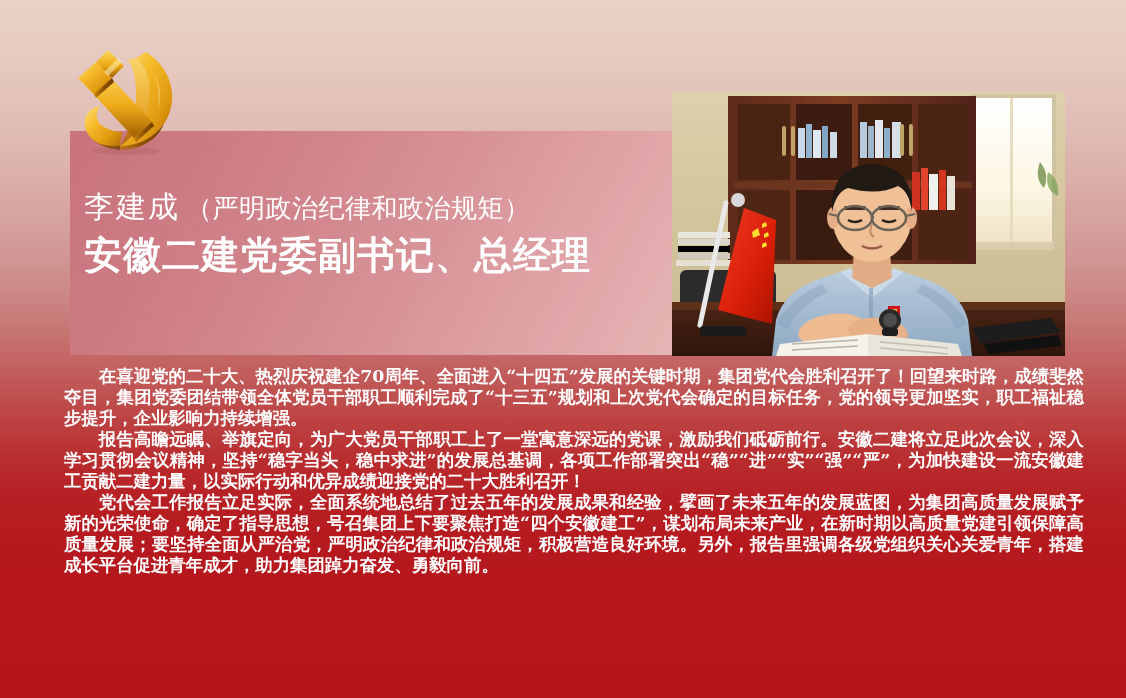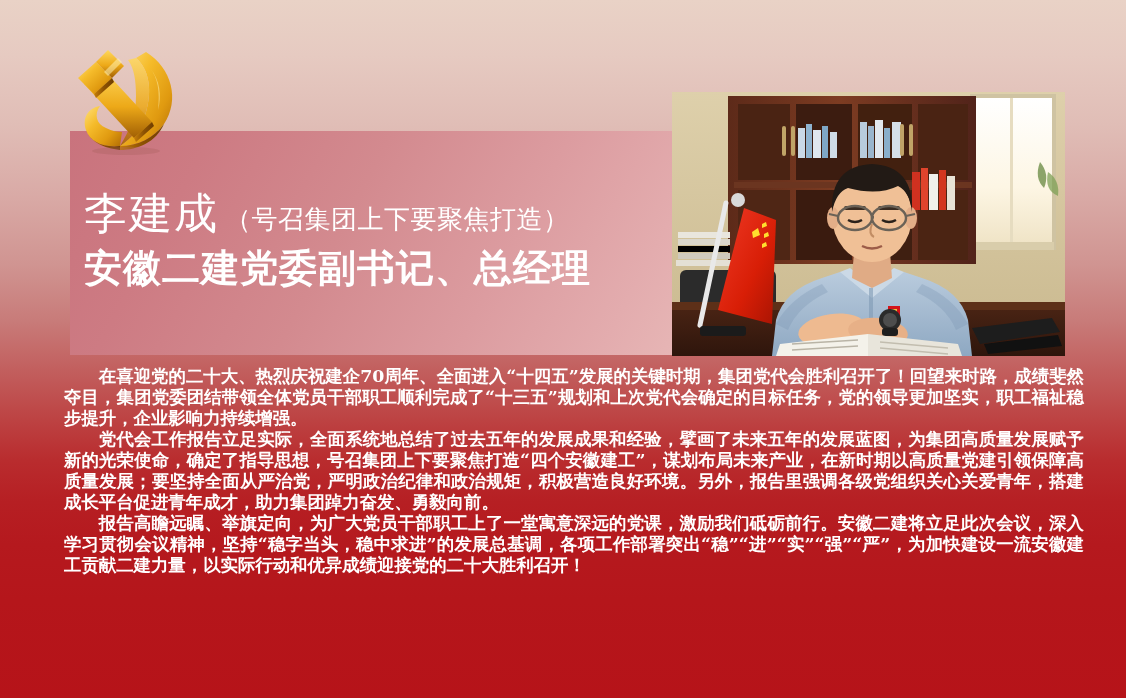--- a/index.html
+++ b/index.html
@@ -48,21 +48,21 @@
     left:14px; top:60px;
     width:740px;
     color:#ffffff;
   }
   .name-line{
     white-space:nowrap;
     line-height:1.05;
     margin-bottom:10px;
   }
   .name-main{
-    font-size:43px;
+    font-size:30px;
     font-weight:400;
     letter-spacing:2px;
     vertical-align:baseline;
     text-align:center;
   }
   .name-paren{
     font-size:26px;
     font-weight:400;
     letter-spacing:0.5px;
     padding-left:6px;
@@ -114,21 +114,21 @@
   }
 </style>
 </head>
 <body>
 
 <div class="poster">
 
   <div class="banner">
     <div class="banner-inner">
       <div class="name-line">
-        <span class="name-main">李建成</span><span class="name-paren">（号召集团上下要聚焦打造）</span>
+        <span class="name-main">李建成</span><span class="name-paren">（严明政治纪律和政治规矩）</span>
       </div>
       <div class="title-line">安徽二建党委副书记、总经理</div>
     </div>
   </div>
 
   <div class="emblem">
     <svg viewBox="0 0 128 118" xmlns="http://www.w3.org/2000/svg">
       <defs>
         <linearGradient id="g1" x1="0" y1="0" x2="1" y2="1">
           <stop offset="0%" stop-color="#ffe07a"></stop>
@@ -320,17 +320,17 @@
       <path d="M90 152 l4 -2 l1 4 l-5 2 Z" fill="#ffde2e"></path>
       <rect x="28" y="234" width="46" height="10" rx="3" fill="#1b1b1b"></rect>
 
       <path d="M300 236 L380 226 L388 240 L308 252 Z" fill="#1d1d1d"></path>
       <path d="M312 252 L386 243 L390 254 L316 262 Z" fill="#111111"></path>
     </svg>
   </div>
 
   <div class="article">
     <p>在喜迎党的二十大、热烈庆祝建企70周年、全面进入“十四五”发展的关键时期，集团党代会胜利召开了！回望来时路，成绩斐然夺目，集团党委团结带领全体党员干部职工顺利完成了“十三五”规划和上次党代会确定的目标任务，党的领导更加坚实，职工福祉稳步提升，企业影响力持续增强。</p>
+    <p>报告高瞻远瞩、举旗定向，为广大党员干部职工上了一堂寓意深远的党课，激励我们砥砺前行。安徽二建将立足此次会议，深入学习贯彻会议精神，坚持“稳字当头，稳中求进”的发展总基调，各项工作部署突出“稳”“进”“实”“强”“严”，为加快建设一流安徽建工贡献二建力量，以实际行动和优异成绩迎接党的二十大胜利召开！</p>
     <p>党代会工作报告立足实际，全面系统地总结了过去五年的发展成果和经验，擘画了未来五年的发展蓝图，为集团高质量发展赋予新的光荣使命，确定了指导思想，号召集团上下要聚焦打造“四个安徽建工”，谋划布局未来产业，在新时期以高质量党建引领保障高质量发展；要坚持全面从严治党，严明政治纪律和政治规矩，积极营造良好环境。另外，报告里强调各级党组织关心关爱青年，搭建成长平台促进青年成才，助力集团踔力奋发、勇毅向前。</p>
-    <p>报告高瞻远瞩、举旗定向，为广大党员干部职工上了一堂寓意深远的党课，激励我们砥砺前行。安徽二建将立足此次会议，深入学习贯彻会议精神，坚持“稳字当头，稳中求进”的发展总基调，各项工作部署突出“稳”“进”“实”“强”“严”，为加快建设一流安徽建工贡献二建力量，以实际行动和优异成绩迎接党的二十大胜利召开！</p>
   </div>
 
 </div>
 
 </body></html>

